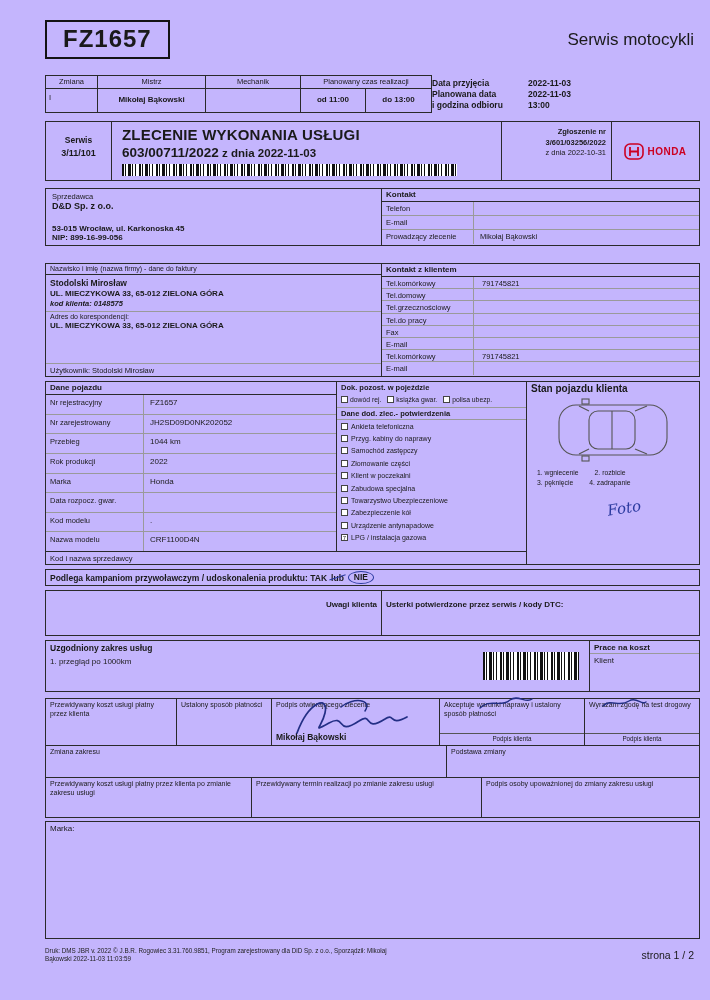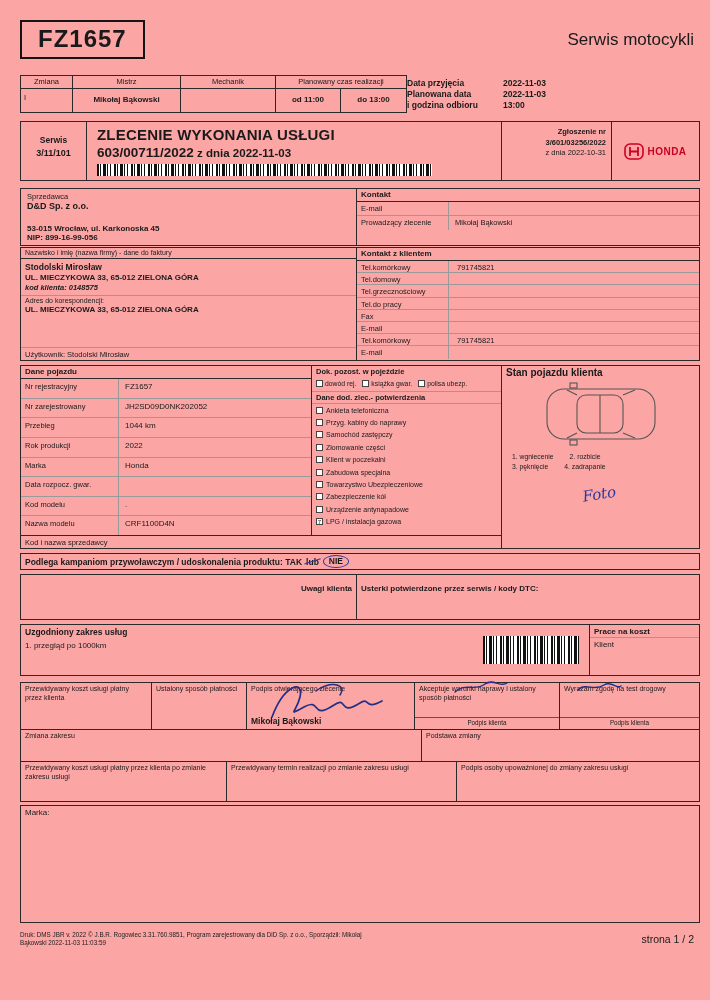--- a/index.html
+++ b/index.html
@@ -1,18 +1,18 @@
 <!DOCTYPE html>
 <html><head>
 <meta charset="utf-8">
 <style>
   * { box-sizing: border-box; margin: 0; padding: 0; }
   html,body { width:710px; background:#ffffff; }
   body { font-family:"Liberation Sans", sans-serif; color:#1a1a1a; }
-  .page { width:710px; height:1000px; padding:20px 10px 6px 20px; position:relative; background:#fca5a5; }
+  .page { width:710px; height:1000px; padding:20px 10px 6px 45px; position:relative; background:#c4b5fd; }
   .b { border:1px solid #2a2a2a; }
   .row { display:flex; }
   .bold { font-weight:bold; } .f75{font-size:7.5px;}
   .f8{font-size:8px;} .f85{font-size:8.5px;} .f9{font-size:9px;}
 
   
   .top { display:flex; justify-content:space-between; align-items:flex-start; margin-bottom:16px; }
   .code-box { border:2.5px solid #141414; padding:3px 16px 4px; font-size:24px; font-weight:bold; letter-spacing:1px; }
   .svc-type { font-size:17px; margin:10px 6px 0 0; }
 
@@ -40,21 +40,21 @@
   .tb-orderline { margin-top:0px; }
   .tb-orderno { font-size:13.5px; font-weight:bold; }
   .tb-ordersuf { font-size:11.5px; font-weight:bold; }
   .barcode { background:repeating-linear-gradient(90deg,#111 0 2px,#fff 2px 3px,#111 3px 4px,#fff 4px 6px,#111 6px 9px,#fff 9px 10px,#111 10px 11px,#fff 11px 13px,#111 13px 14px,#fff 14px 17px); }
   .bc-main { width:335px; height:12px; margin-top:3px; }
   .tb-zgl { width:110px; border-left:1px solid #2a2a2a; padding:5px 5px; font-size:7.5px; line-height:10.5px;text-align:right; }
   .tb-logo { width:88px; border-left:1px solid #2a2a2a; display:flex; align-items:center; justify-content:center; gap:3px; }
   .honda-text { color:#cc0022; font-weight:bold; font-size:10px; letter-spacing:0.5px; }
 
   
-  .seller-block { height:58px; margin-bottom:1px; }
+  .seller-block { height:58px; margin-bottom:17px; }
   .sb-left { width:335px; padding:3px 6px; display:flex; flex-direction:column; }
   .sb-left .spacer { flex:1; }
   .sb-right { flex:1; border-left:1px solid #2a2a2a; display:flex; flex-direction:column; }
   .ct-head { font-size:8px; font-weight:bold; padding:1px 4px; border-bottom:1px solid #2a2a2a; height:13px; }
   .ct-row { display:flex; height:14px; border-bottom:1px solid #9a9a9a; }
   .ct-row:last-child { border-bottom:none; }
   .ct-label { width:92px; padding:2px 0 0 4px; font-size:7.5px; border-right:1px solid #9a9a9a; }
   .ct-val { font-size:7.5px; padding:2px 0 0 6px; }
 
   
@@ -215,20 +215,24 @@
     <div class="sb-left">
       <div class="f75">Sprzedawca</div>
       <div class="bold f9">D&amp;D Sp. z o.o.</div>
       <div class="spacer"></div>
       <div class="bold f8">53-015 Wrocław, ul. Karkonoska 45</div>
       <div class="bold f8">NIP: 899-16-99-056</div>
     </div>
     <div class="sb-right">
       <div class="ct-head">Kontakt</div>
       <div class="ct-row">
+          <div class="ct-label">Telefon</div>
+          <div class="ct-val"></div>
+        </div>
+      <div class="ct-row">
           <div class="ct-label">E-mail</div>
           <div class="ct-val"></div>
         </div>
       <div class="ct-row">
           <div class="ct-label">Prowadzący zlecenie</div>
           <div class="ct-val">Mikołaj Bąkowski</div>
         </div>
     </div>
   </div>
 

